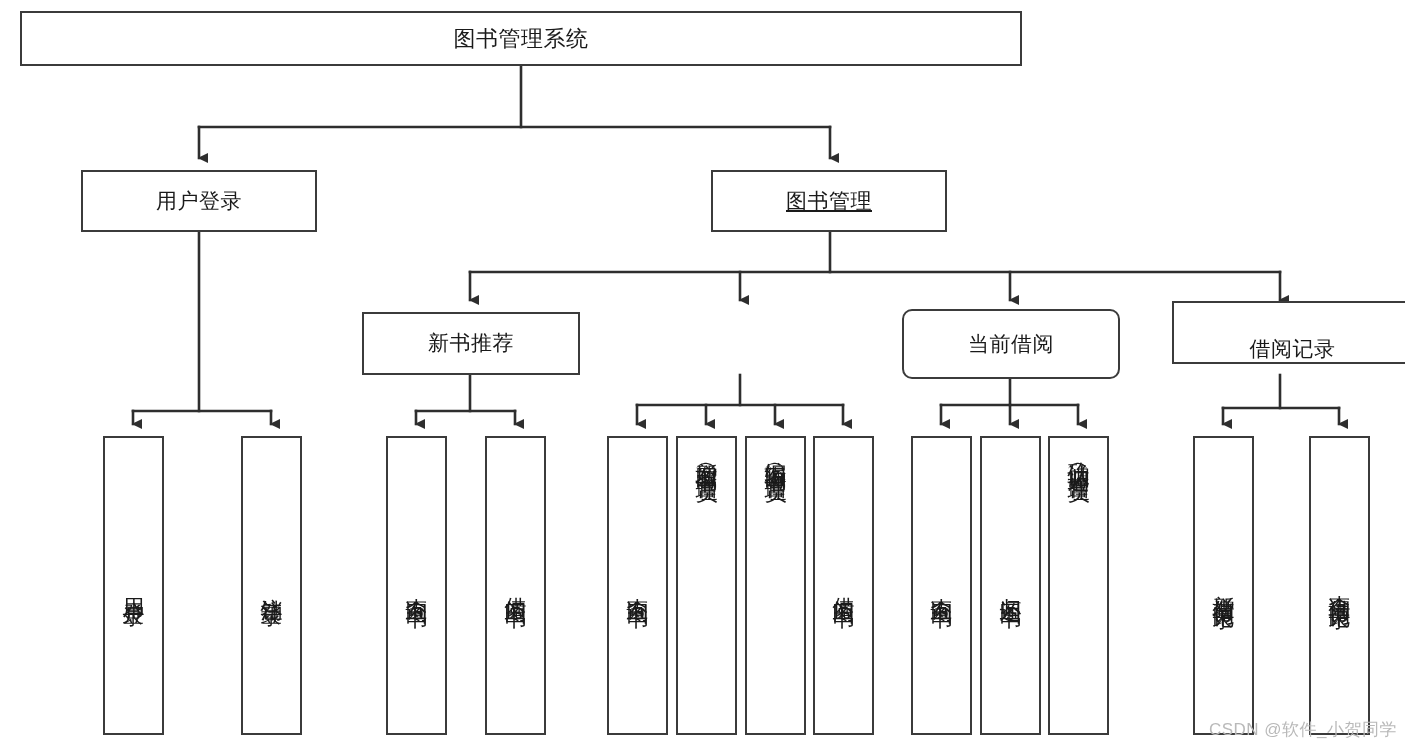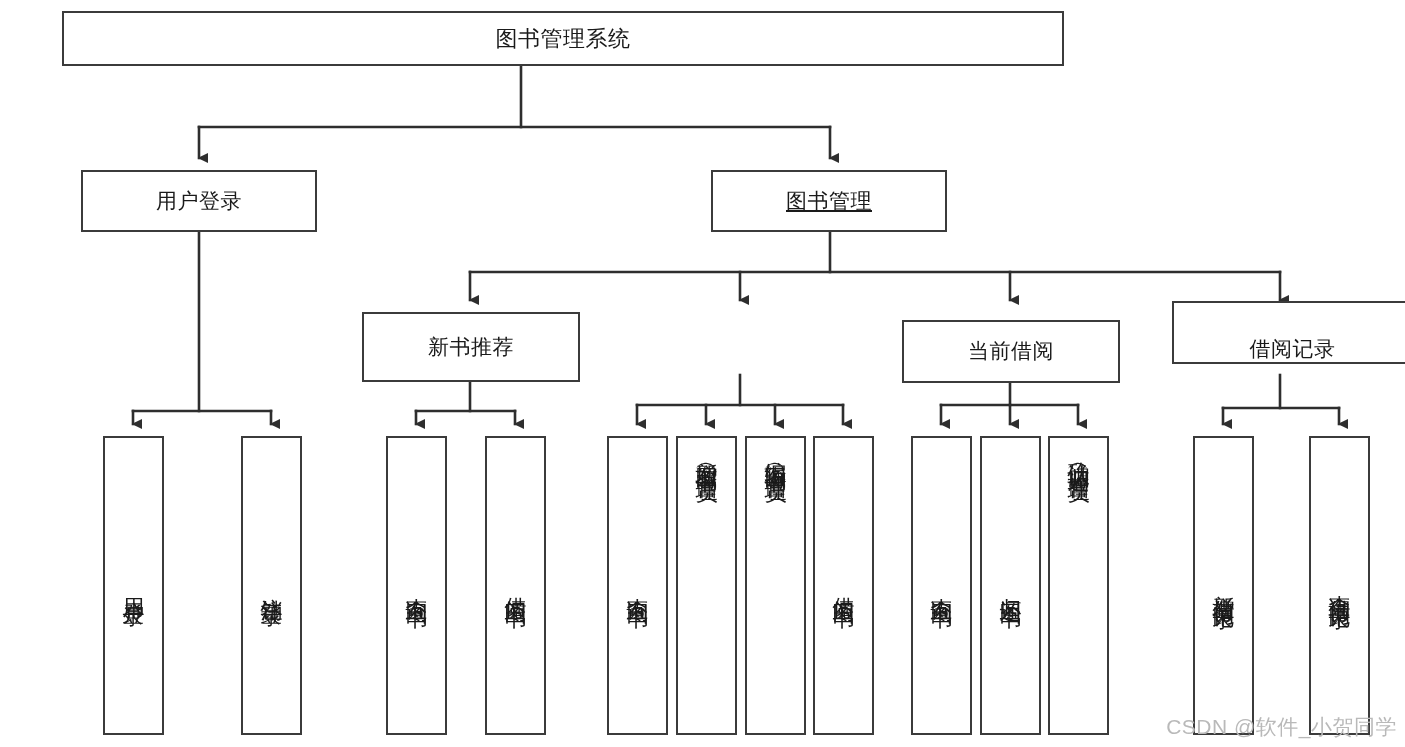--- a/index.html
+++ b/index.html
@@ -65,21 +65,21 @@
   }
   
   .node.vert.centered {
     align-items: center;
     padding-top: 0;
   }
   .watermark {
     position: absolute;
     right: 8px;
     bottom: 6px;
-    font-size: 21px;
+    font-size: 17px;
     color: #b9b9b9;
     letter-spacing: 0.5px;
     white-space: nowrap;
   }
 </style>
 </head>
 <body>
 
 <div id="canvas">
 
@@ -127,38 +127,38 @@
       <path d="M 1010 405 L 1010 424" marker-end="url(#arrow)"></path>
       <path d="M 1078 405 L 1078 424" marker-end="url(#arrow)"></path>
 
       <path d="M 1280 375 L 1280 408"></path>
       <path d="M 1223 408 L 1339 408"></path>
       <path d="M 1223 408 L 1223 424" marker-end="url(#arrow)"></path>
       <path d="M 1339 408 L 1339 424" marker-end="url(#arrow)"></path>
     </g>
   </svg>
 
-  <div class="node root horiz" style="left:20px; top:11px; width:1002px; height:55px;margin-left:42px;">
+  <div class="node root horiz" style="left:20px; top:11px; width:1002px; height:55px;">
     <span class="label">图书管理系统</span>
   </div>
 
   <div class="node horiz" style="left:81px; top:170px; width:236px; height:62px;">
     <span class="label">用户登录</span>
   </div>
 
   <div class="node horiz" style="left:711px; top:170px; width:236px; height:62px;text-decoration:underline;">
     <span class="label">图书管理</span>
   </div>
 
-  <div class="node horiz" style="left:362px; top:312px; width:218px; height:70px;">
+  <div class="node horiz" style="left:362px; top:312px; width:218px; height:63px;">
     <span class="label">新书推荐</span>
   </div>
 
 
-  <div class="node horiz" style="left:902px; top:320px; width:218px; height:63px;">
+  <div class="node horiz" style="left:902px; top:309px; width:218px; height:70px;border-radius:10px;">
     <span class="label">当前借阅</span>
   </div>
 
   <div class="node horiz" style="left:1172px; top:301px; width:241px; height:63px;align-items:flex-end;">
     <span class="label">借阅记录</span>
   </div>
 
   <div class="node vert centered" style="left:103px; top:436px; width:61px; height:299px;">
     <span class="label">用户登录</span>
   </div>

